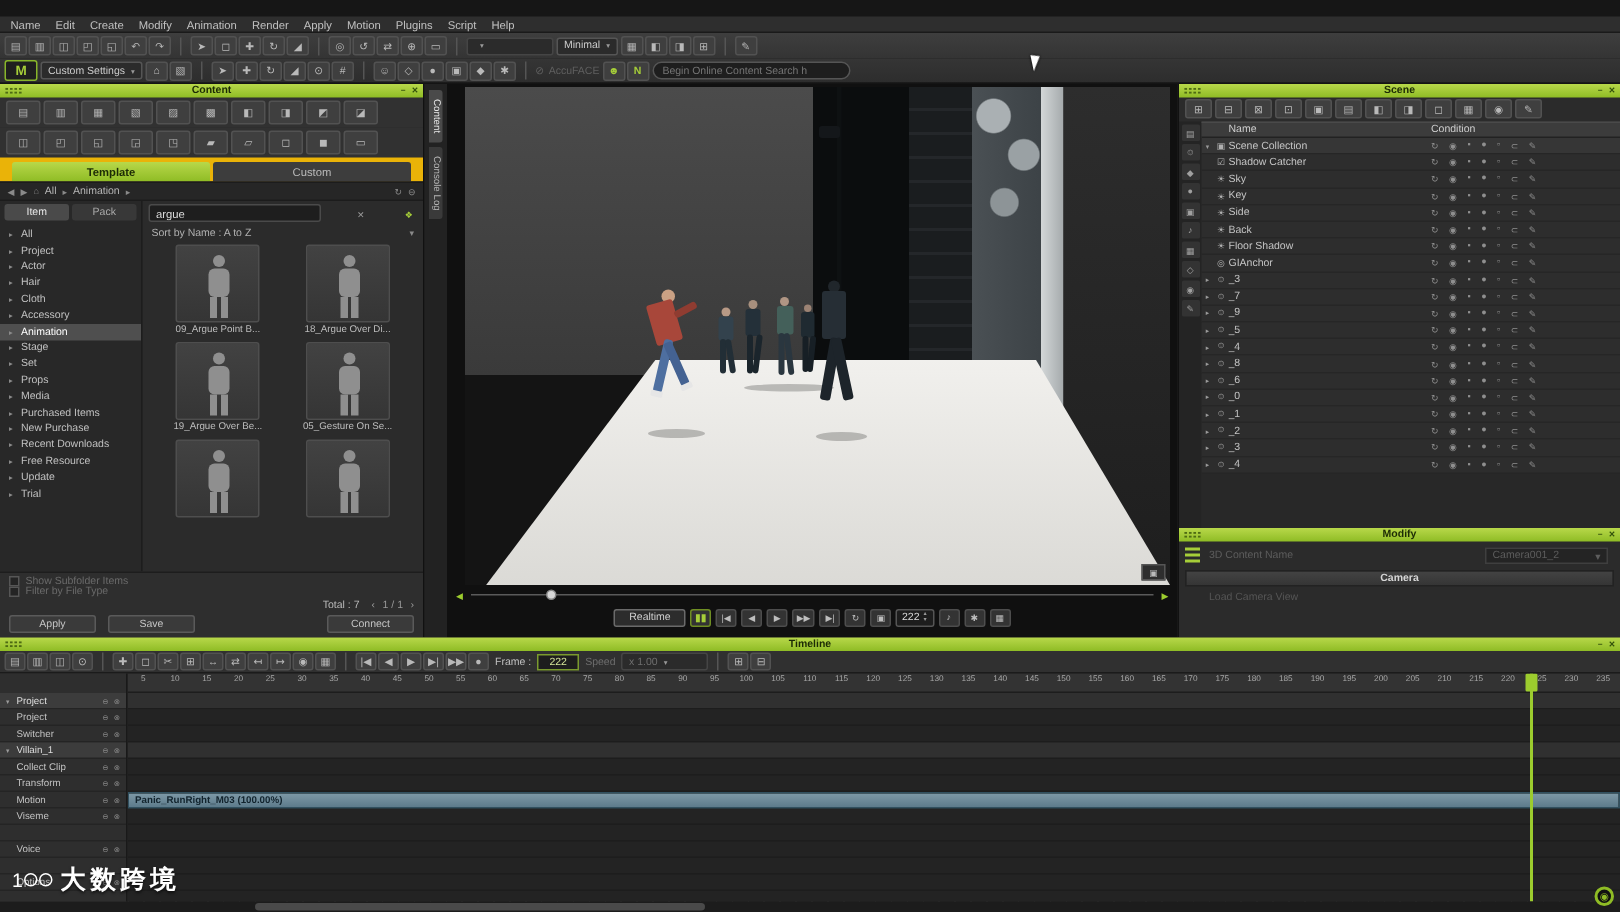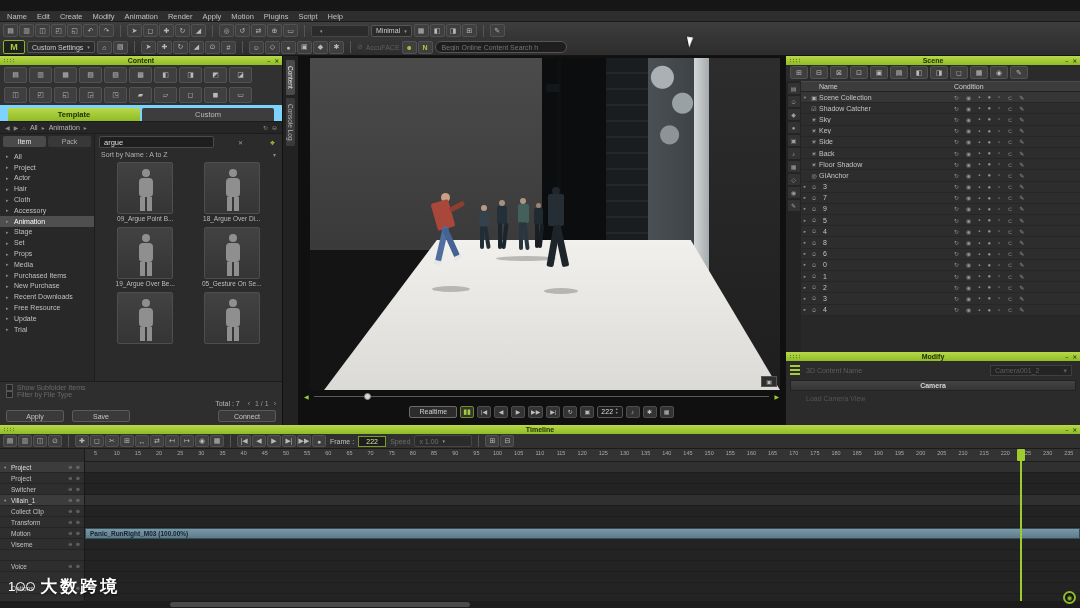--- a/index.html
+++ b/index.html
@@ -26,21 +26,21 @@
 .online-search{width:132px;height:12px;background:#1e1e1e;border:1px solid #555;border-radius:6px;color:#bbb;font-size:7px;padding:0 6px;font-family:inherit}
 .n-badge{color:#a6ce39;font-weight:bold}
 
 .green-header{height:9px;background:linear-gradient(#b8d84a,#8fbc25);display:flex;align-items:center;justify-content:center;position:relative;color:#1c2b05;font-size:7px;font-weight:bold;flex:none}
 .grip{position:absolute;left:3px;top:2px;width:12px;height:5px;background:radial-gradient(circle,#4e6b12 35%,transparent 40%) 0 0/3px 2.5px}
 .gh-icons{position:absolute;right:3px;top:0;height:100%;display:flex;gap:4px;font-size:5.5px;color:#33510c;align-items:center}
 
 .content-panel{position:absolute;left:0;top:56px;width:283px;height:369px;background:#2b2b2b;border-right:1px solid #111;display:flex;flex-direction:column}
 .cp-tools{display:flex;gap:2px;padding:2px 4px;background:#313131}
 .cp-tools .ico{width:23px;height:16px}
-.cp-tabs{display:flex;gap:2px;padding:3px 8px 0;background:#7dd3fc}
+.cp-tabs{display:flex;gap:2px;padding:3px 8px 0;background:#eab308}
 .cp-tab{flex:1;height:13px;display:flex;align-items:center;justify-content:center;font-size:7.5px;background:#3d3d3d;color:#bbb;border-radius:2px 2px 0 0}
 .cp-tab.active{background:linear-gradient(#b8d84a,#8fbc25);color:#1d2b06;font-weight:bold}
 .cp-crumb{height:13px;display:flex;align-items:center;gap:4px;padding:0 5px;background:#262626;border-top:1px solid #1c1c1c;border-bottom:1px solid #1c1c1c;font-size:7px;color:#b5b5b5}
 .crumb-btn{color:#8a8a8a;font-size:6px}
 .cp-crumb .right{margin-left:auto;display:flex;gap:4px}
 .cp-body{flex:1;display:flex;min-height:0}
 .cp-left{width:95px;border-right:1px solid #1d1d1d;display:flex;flex-direction:column;background:#282828}
 .lt-tabs{display:flex;gap:2px;padding:2px 3px}
 .lt-tab{flex:1;height:11px;background:#383838;display:flex;align-items:center;justify-content:center;font-size:7px;color:#aaa;border-radius:2px}
 .lt-tab.active{background:#4a4a4a;color:#e8e8e8}

